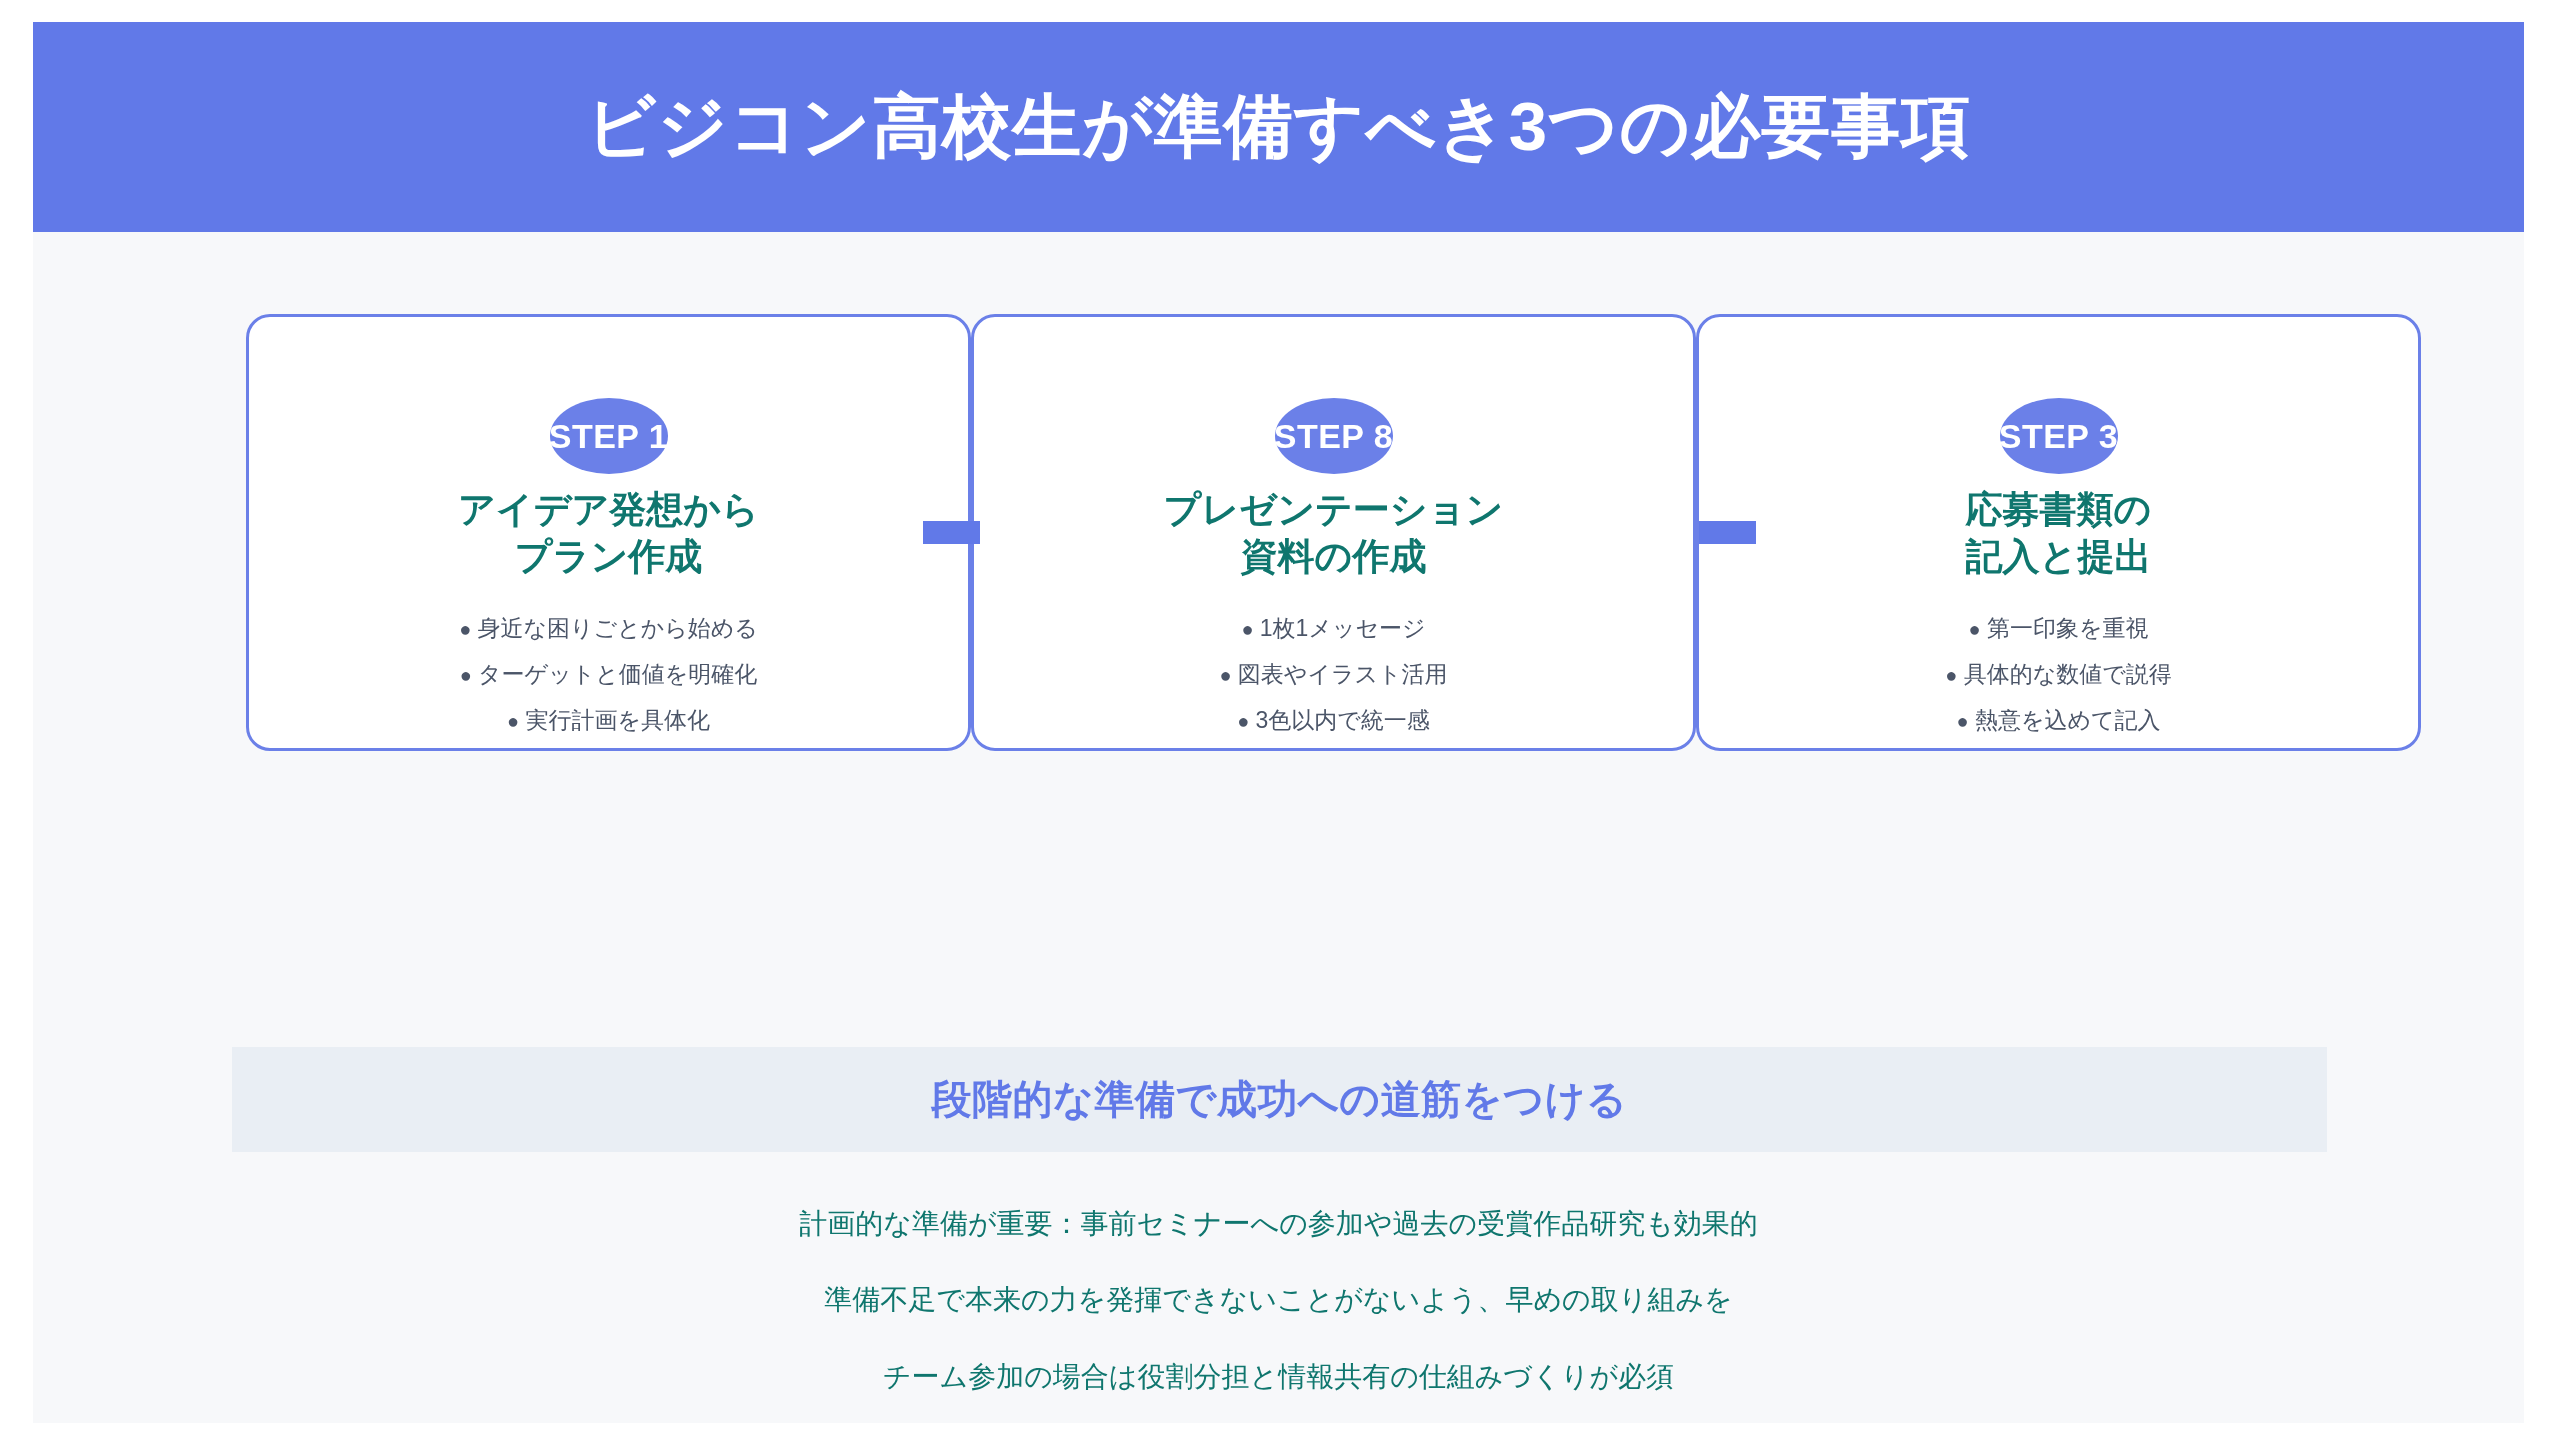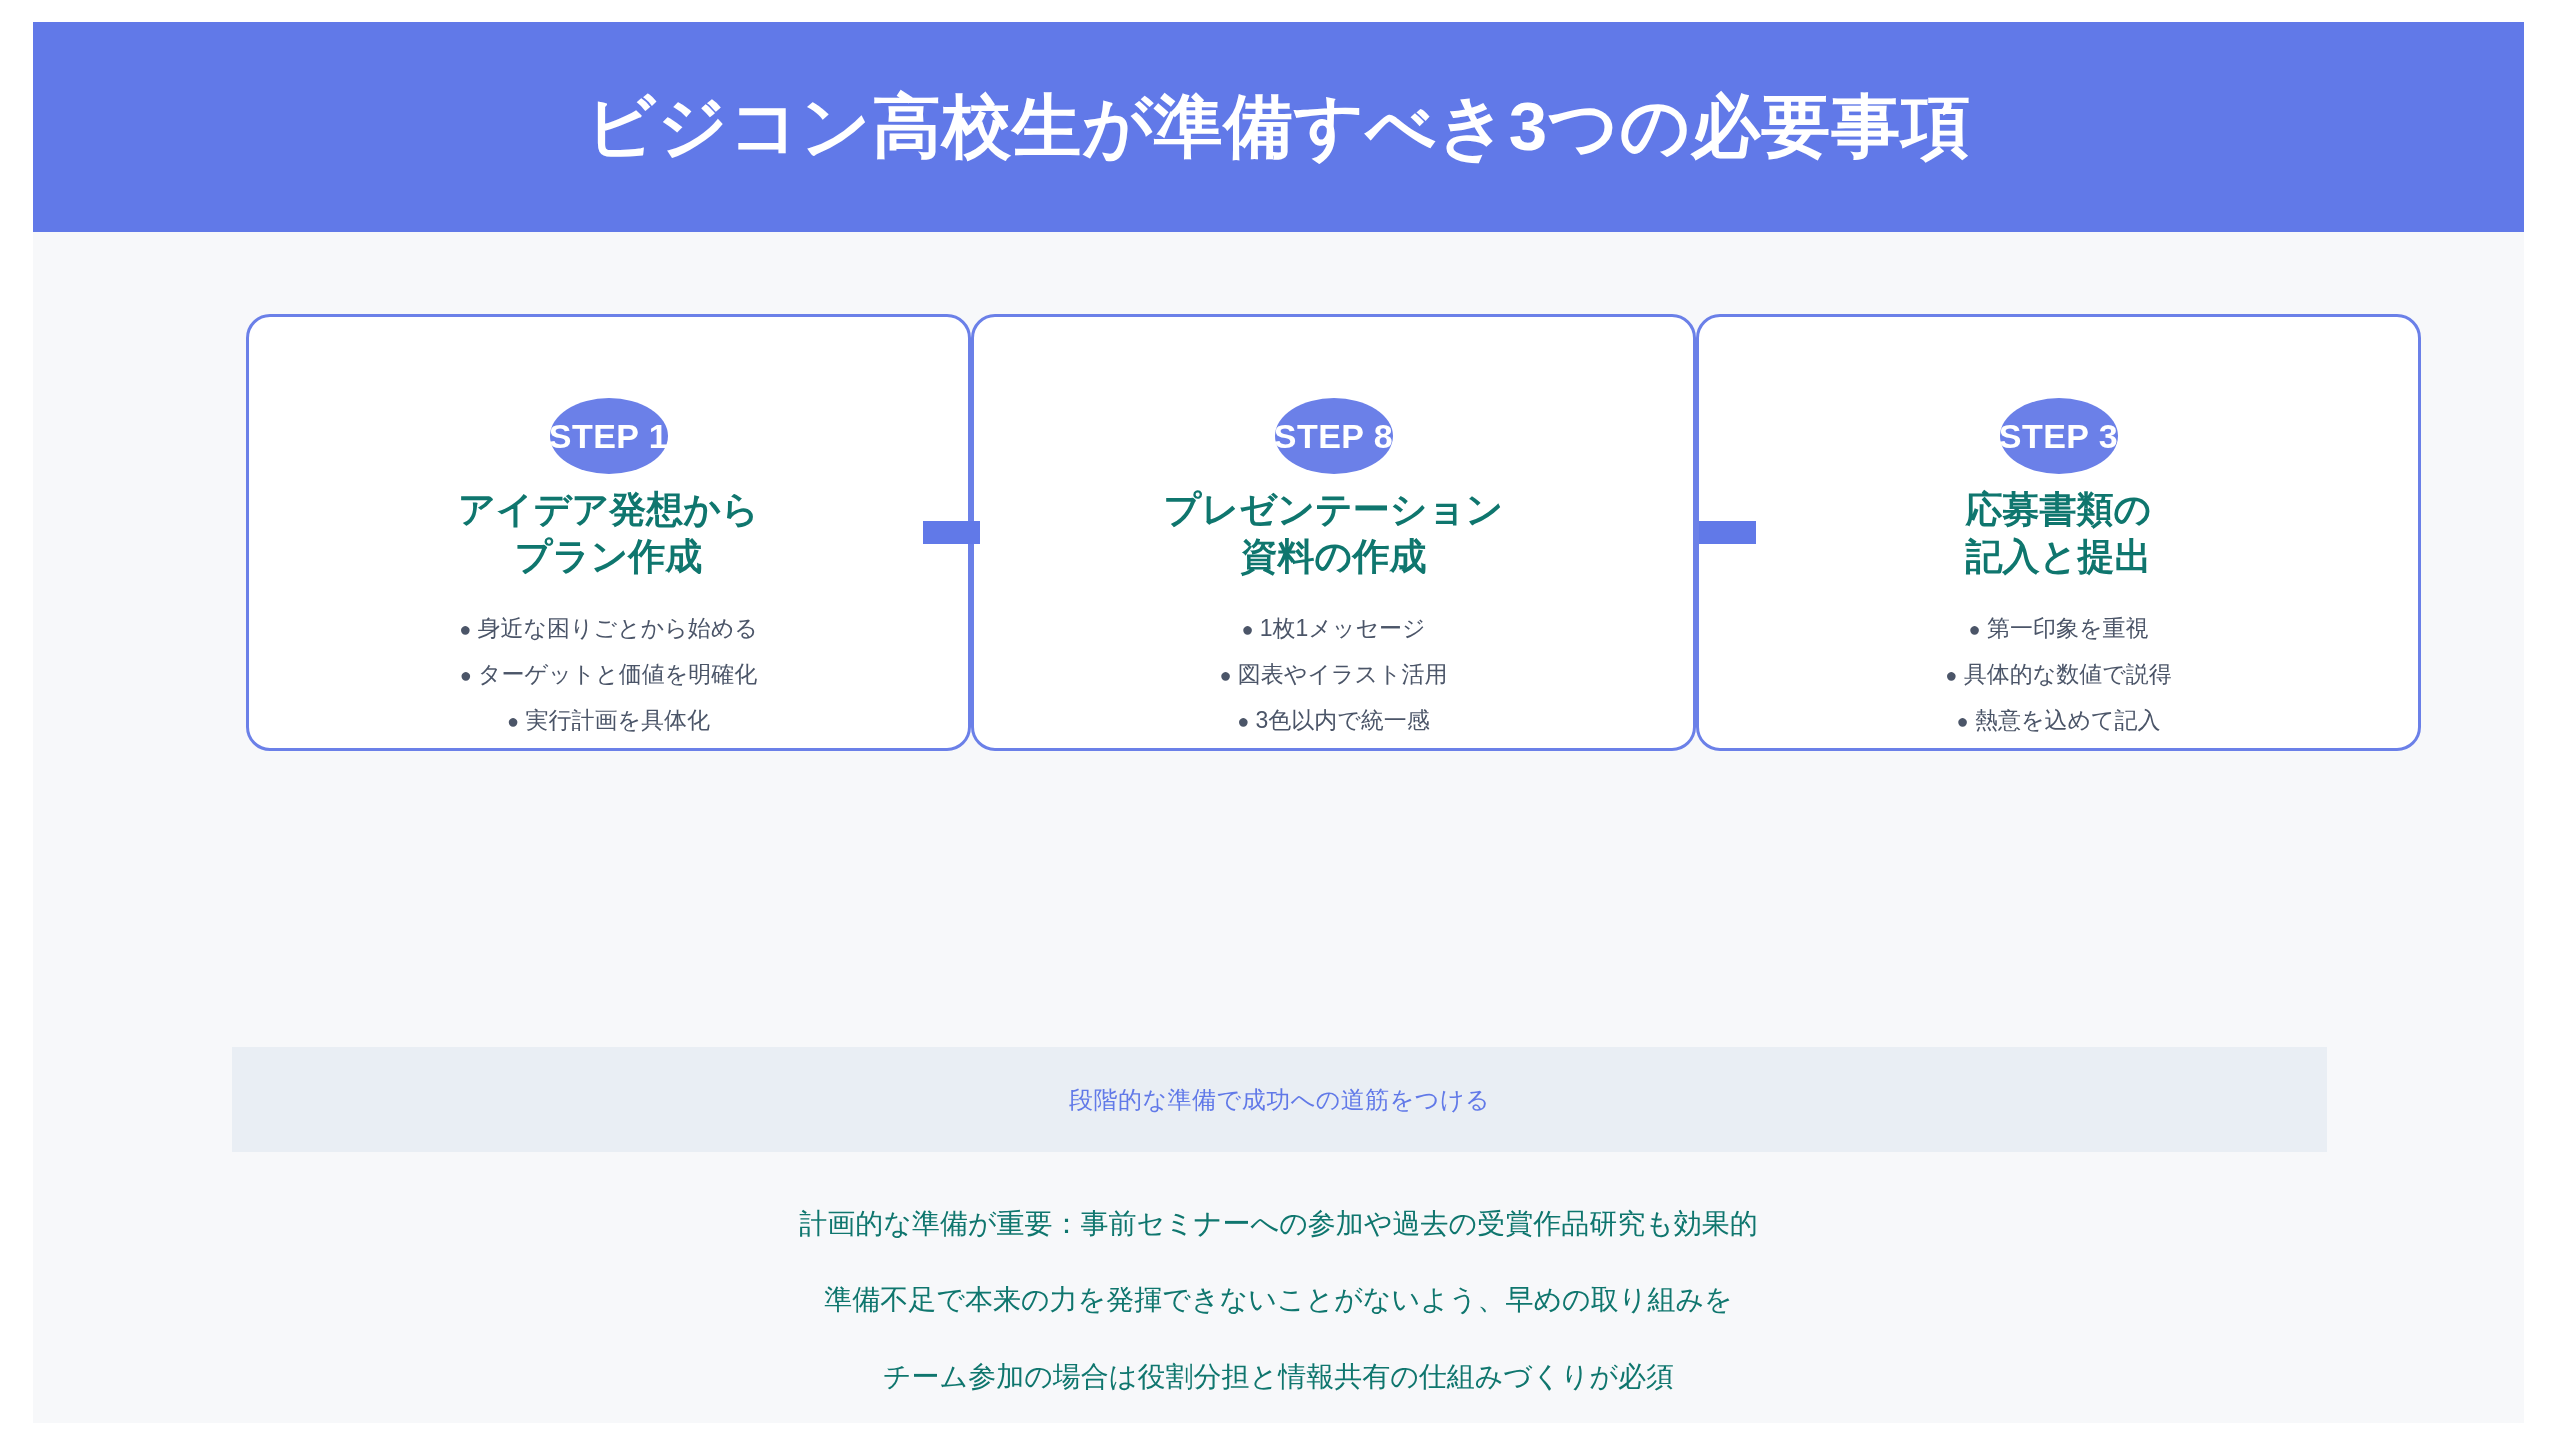--- a/index.html
+++ b/index.html
@@ -134,22 +134,22 @@
     top: 1025px;
     width: 2095px;
     height: 105px;
     background: #e9eef4;
     display: flex;
     align-items: center;
     justify-content: center;
   }
   #banner-text {
     color: #6179e8;
-    font-size: 24px;
-    font-weight: normal;
+    font-size: 40px;
+    font-weight: bold;
     letter-spacing: 0.5px;
     white-space: nowrap;
   }
 
   
   #notes {
     position: absolute;
     left: 0;
     top: 1184px;
     width: 2491px;

